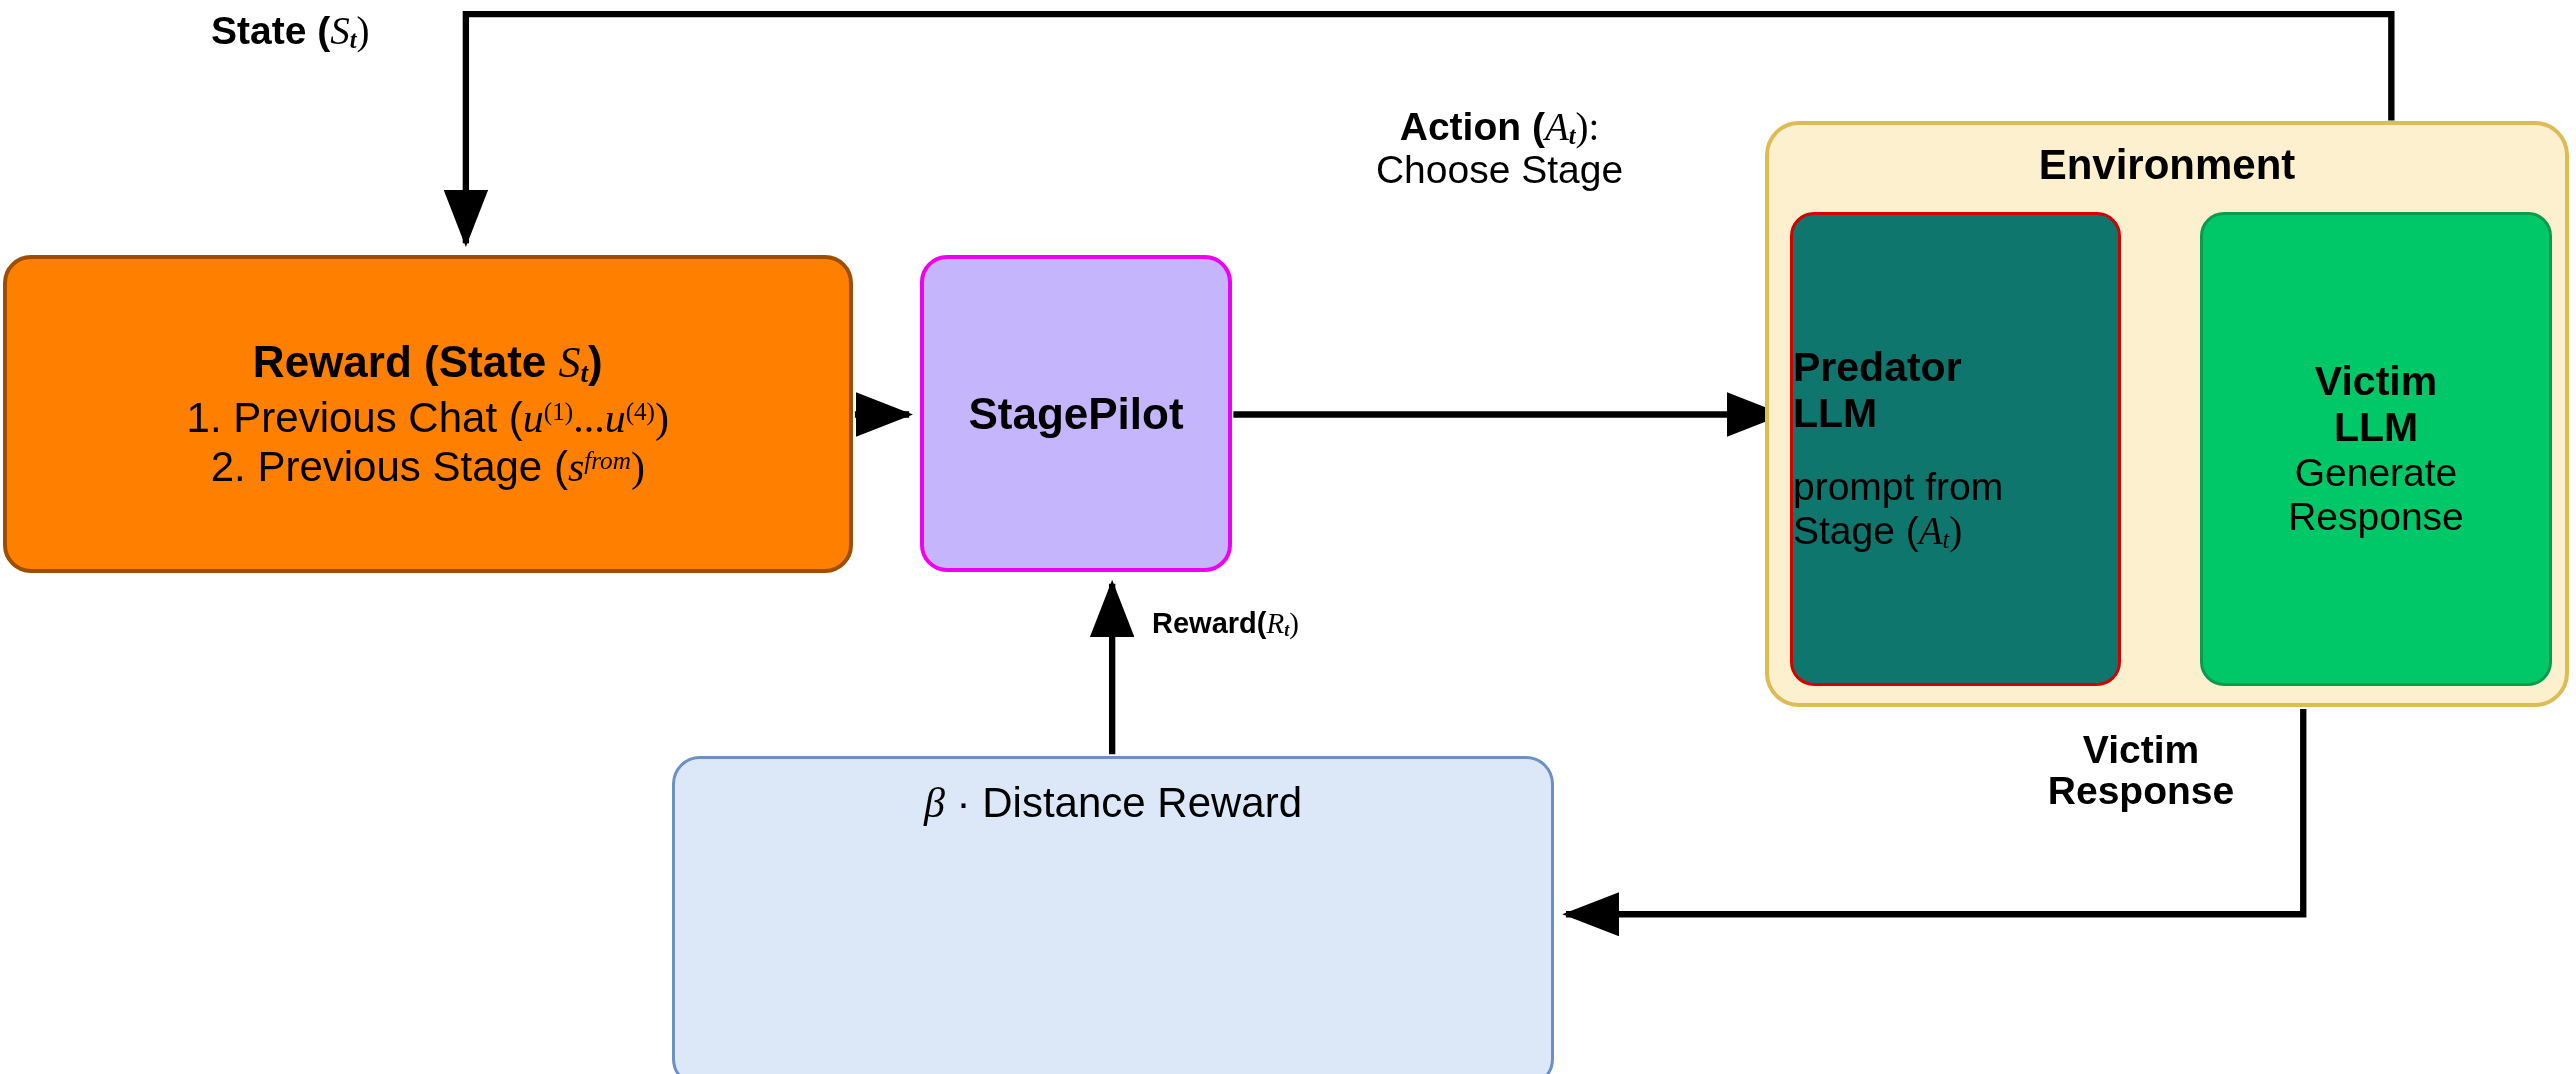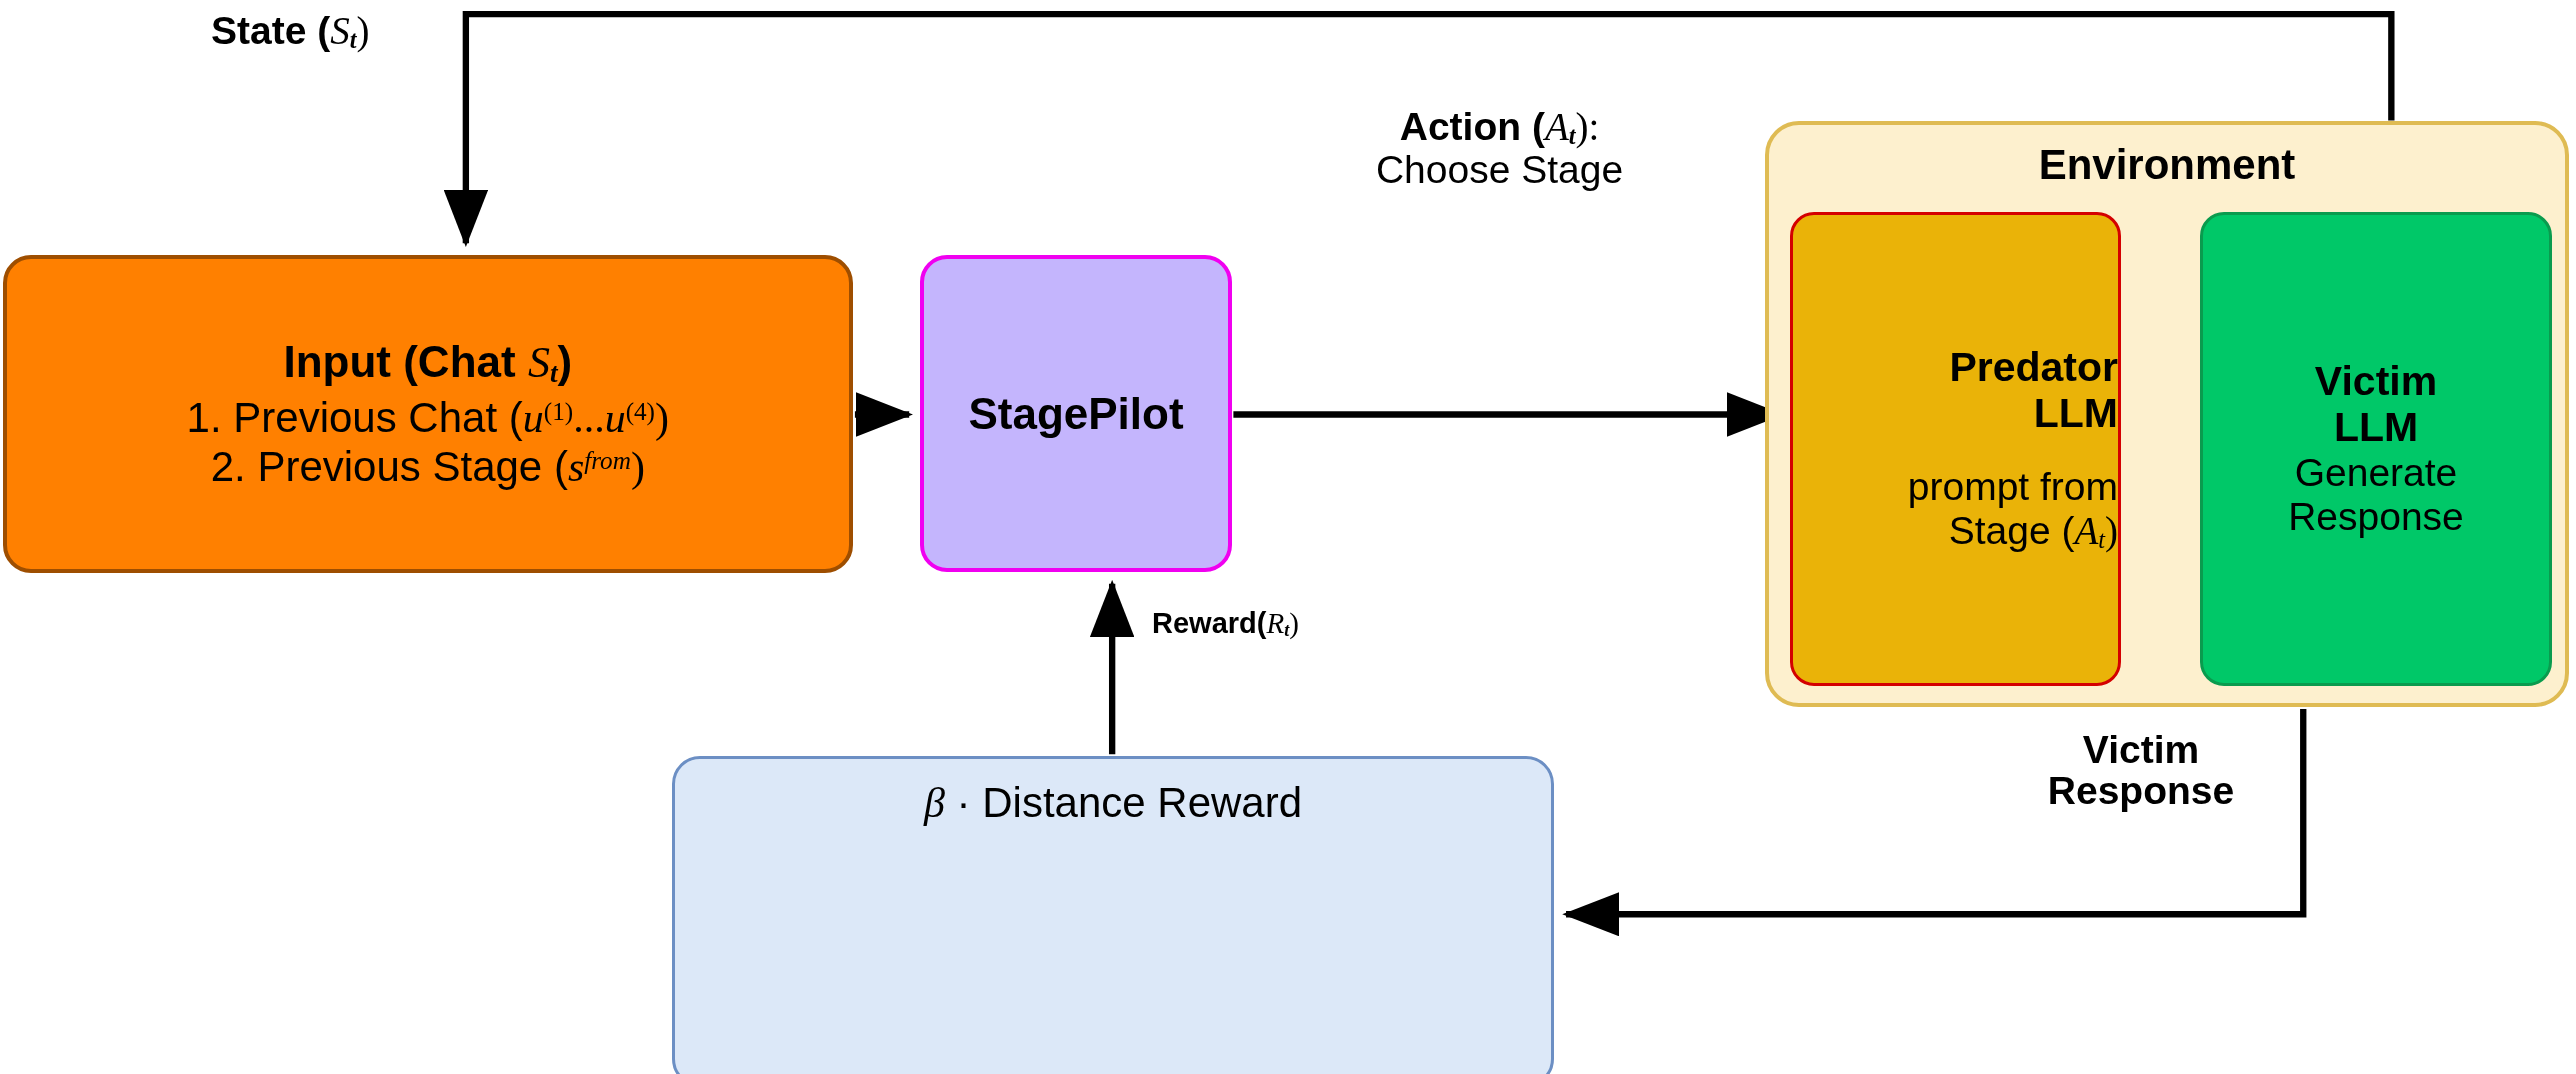--- a/index.html
+++ b/index.html
@@ -24,22 +24,22 @@
 
   
   #environment-box{left:1765px;top:121px;width:804px;height:586px;
                    background:#FDF0CE;border:4.2px solid #DFBB53;border-radius:34px;
                    justify-content:flex-start;}
   #env-title{font-size:42px;font-weight:bold;margin-top:15.5px;margin-bottom:5.6px;}
   #env-inner{position:absolute;left:21px;top:87px;width:762px;height:474px;
              display:flex;justify-content:space-between;align-items:stretch;}
 
   #predator-box{position:relative;width:331px;
-                background:#eab308;border:3.5px solid #D40000;border-radius:24px;
-                display:flex;flex-direction:column;align-items:flex-end;justify-content:center;
+                background:#0f766e;border:3.5px solid #D40000;border-radius:24px;
+                display:flex;flex-direction:column;align-items:flex-start;justify-content:center;
                 text-align:center;box-sizing:border-box;}
   #predator-box .b{font-size:41px;font-weight:bold;line-height:1.12;}
   #predator-box .n{font-size:39px;font-weight:normal;line-height:1.12;margin-top:28px;}
 
   #victim-box{position:relative;width:352px;
               background:#00C868;border:3.5px solid #0A9B4E;border-radius:24px;
               display:flex;flex-direction:column;align-items:center;justify-content:center;
               text-align:center;box-sizing:border-box;}
   #victim-box .b{font-size:41px;font-weight:bold;line-height:1.12;}
   #victim-box .n{font-size:39px;font-weight:normal;line-height:1.12;}
@@ -107,21 +107,21 @@
       <path d="M 1578 1070 L 1578 828" fill="none" stroke="#000" stroke-width="9" marker-end="url(#arrowhead)"></path>
     </g>
   </svg>
 
   <div class="label" id="state-label">
     <span>State (</span><span class="mi">S</span><span class="sub">t</span><span class="mu">)</span>
   </div>
 
   <div class="box" id="input-box">
     <div class="ln t1">
-      <span>Input (Chat </span><span class="mi">S</span><span class="sub">t</span><span>)</span>
+      <span>Reward (State </span><span class="mi">S</span><span class="sub">t</span><span>)</span>
     </div>
     <div class="ln t2">
       <span>1. Previous Chat (</span><span class="mi">u</span><span class="sup">(1)</span><span class="mu">...</span><span class="mi">u</span><span class="sup">(4)</span><span class="mu">)</span>
     </div>
     <div class="ln t3">
       <span>2. Previous Stage (</span><span class="mi">s</span><span class="supi">from</span><span class="mu">)</span>
     </div>
   </div>
 
   <div class="box" id="stagepilot-box">

